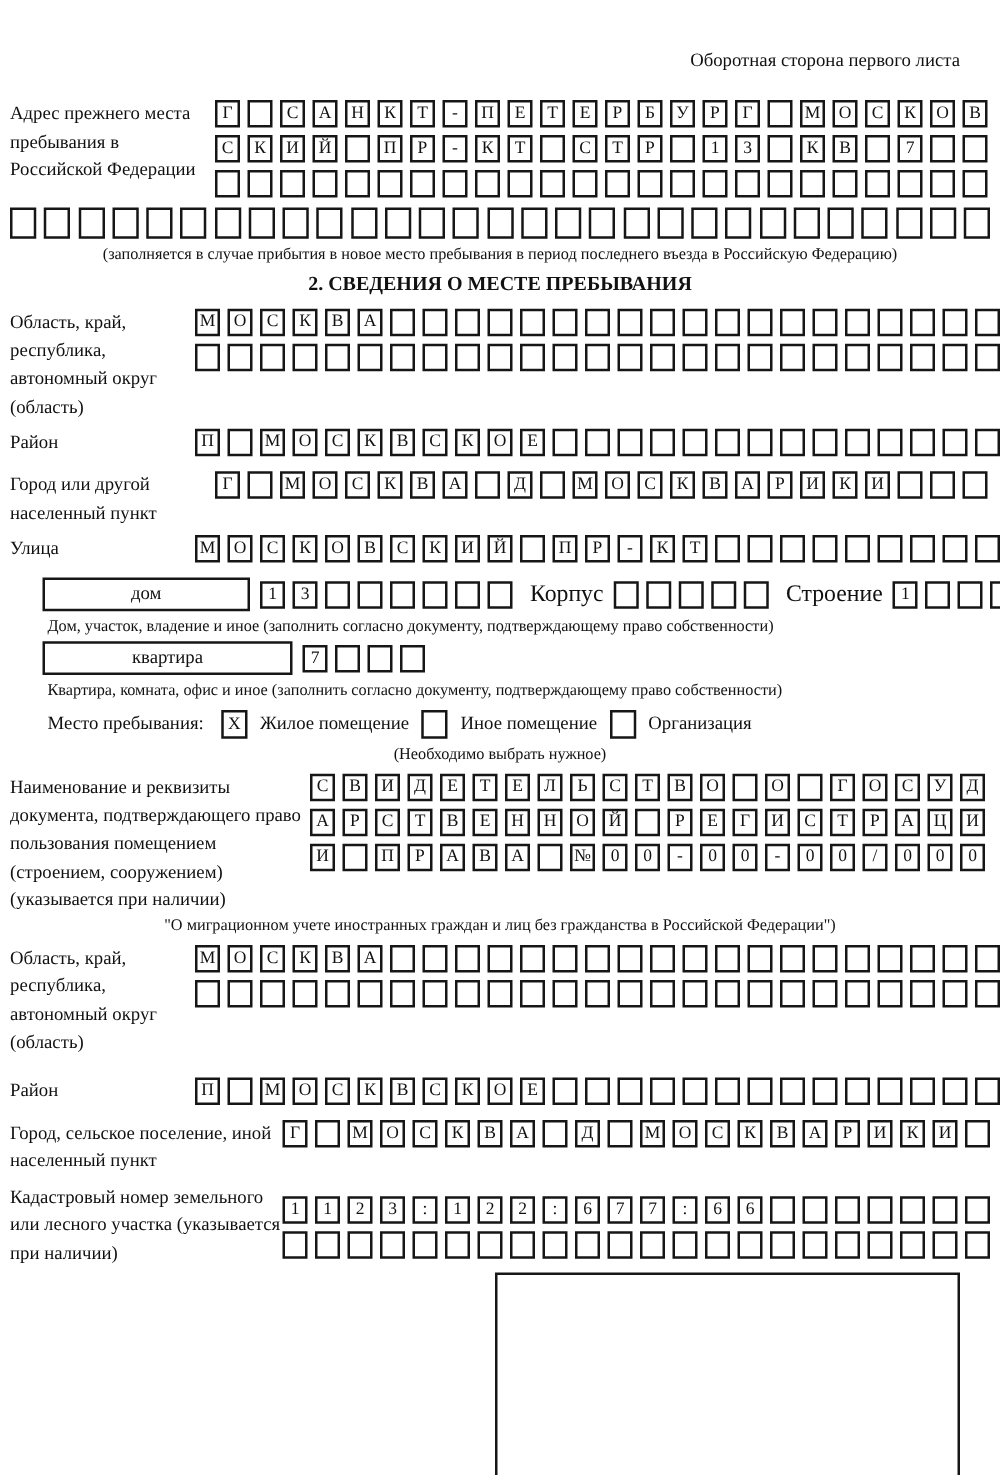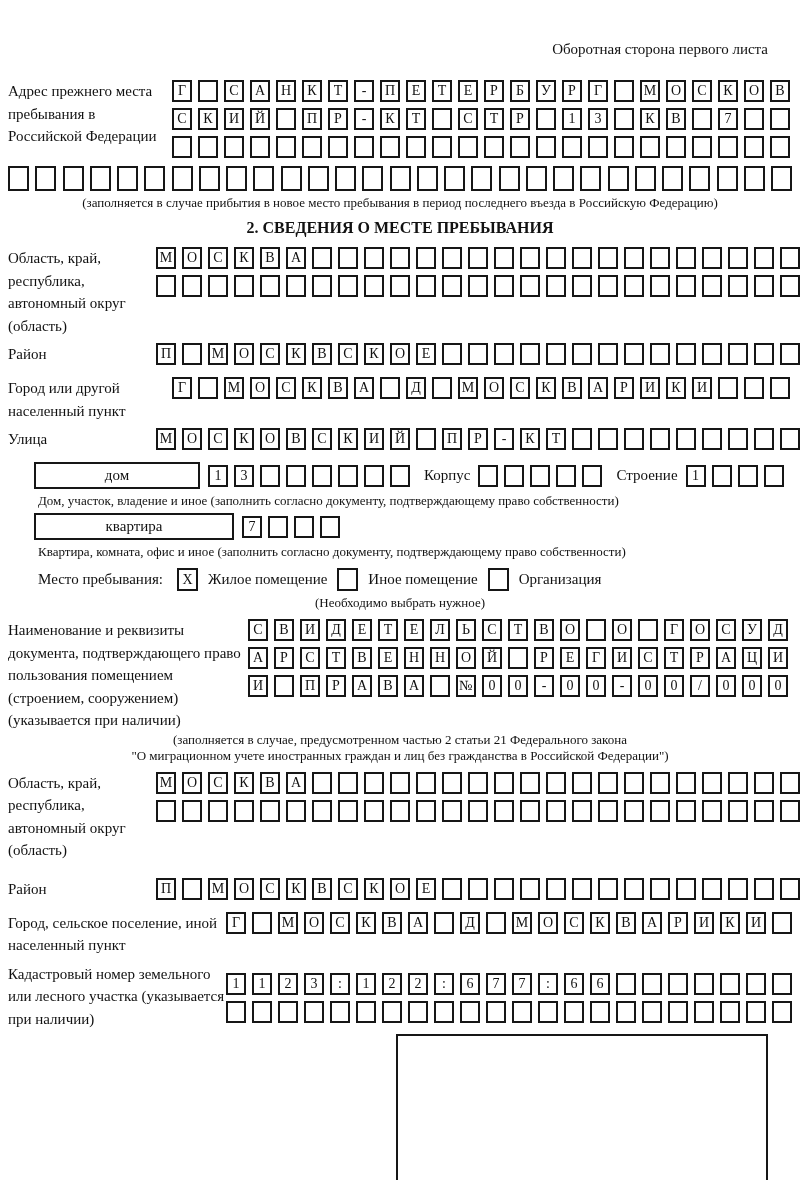--- a/index.html
+++ b/index.html
@@ -37,21 +37,21 @@
   .note.left { margin-left: 30px; margin-bottom: 4px; }
 
   .sec-title { text-align: center; font-weight: bold; font-size: 16px; margin: 8px 0 10px 0; }
 
   .houserow { display: flex; align-items: center; margin: 2px 0 4px 26px; }
   .labelbox {
     border: 2px solid #161616; height: 27px;
     display: flex; align-items: center; justify-content: center;
     font-size: 15px; flex: 0 0 auto;
   }
-  .inline-label { font-size: 15px; margin: 0 8px 0 14px; }
+  .inline-label { font-size: 19px; margin: 0 8px 0 14px; }
   .houserow .cellrow { margin-bottom: 0; }
 
   .stayrow { display: flex; align-items: center; margin: 8px 0 4px 30px; font-size: 15px; }
   .chk {
     width: 21px; height: 23px; border: 2px solid #161616;
     display: flex; align-items: center; justify-content: center;
     font-size: 14px; margin: 0 10px; flex: 0 0 auto;
   }
   .stayrow .first { margin-left: 14px; }
 
@@ -464,21 +464,20 @@
           <span class="cell">0</span>
           <span class="cell">0</span>
           <span class="cell">/</span>
           <span class="cell">0</span>
           <span class="cell">0</span>
           <span class="cell">0</span>
         </div>
     </div>
   </div>
 
-  <div class="note center">(заполняется в случае, предусмотренном частью 2 статьи 21 Федерального закона</div>
   <div class="note center gap8">"О миграционном учете иностранных граждан и лиц без гражданства в Российской Федерации")</div>
 
   <div class="field gap6">
     <div class="flabel w148">Область, край, республика, автономный округ (область)</div>
     <div class="rows">
       <div class="cellrow">
           <span class="cell">М</span>
           <span class="cell">О</span>
           <span class="cell">С</span>
           <span class="cell">К</span>

